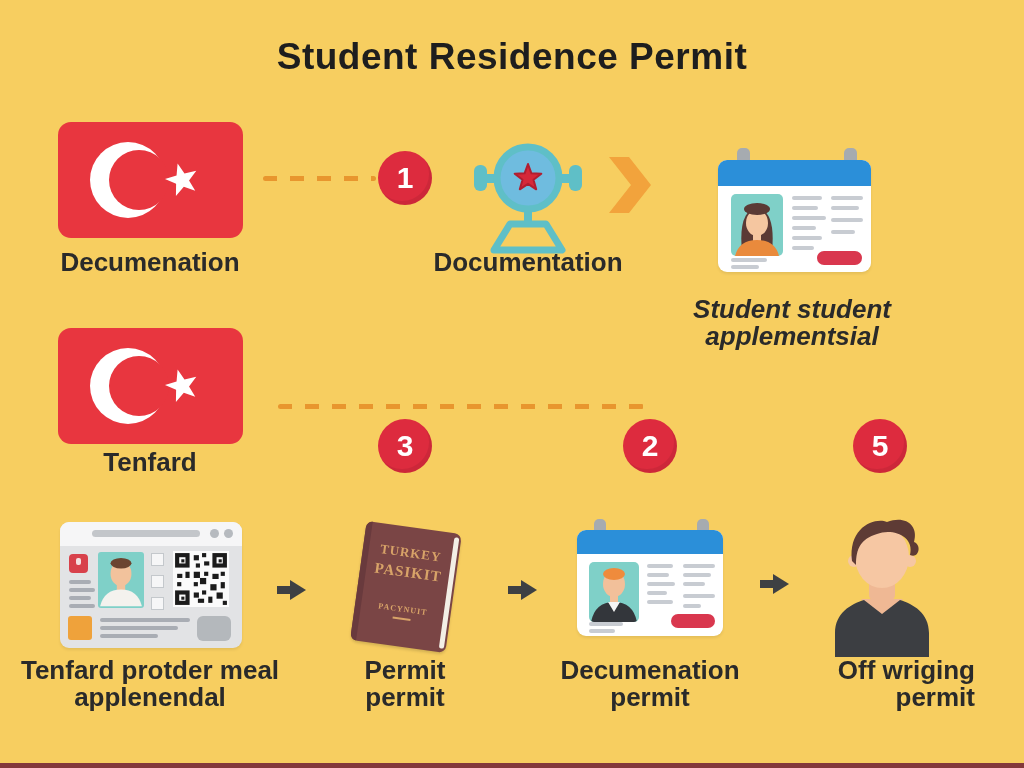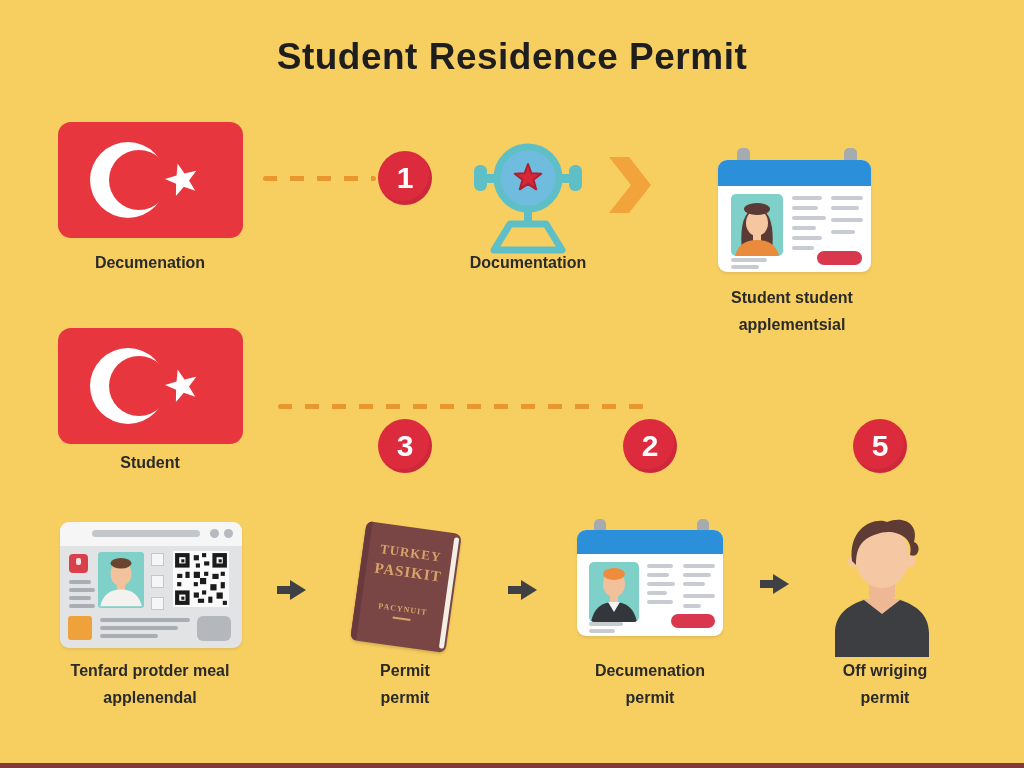--- a/index.html
+++ b/index.html
@@ -6,21 +6,21 @@
   body { background:#888; font-family:"Liberation Sans", sans-serif; }
   .stage {
     position:relative; width:1024px; height:768px;
     background:#F7CE60; overflow:hidden; margin:0 auto;
   }
   .title {
     position:absolute; top:36px; left:0; width:1024px; text-align:center;
     font-size:37px; font-weight:800; color:#1E1E1E; letter-spacing:.5px;
   }
   .caption {
-    position:absolute; text-align:center; font-size:16px; font-weight:600;
+    position:absolute; text-align:center; font-size:26px; font-weight:600;
     color:#2A2A2A; line-height:27px;
   }
   
   .flag { position:absolute; width:185px; height:116px; }
   .flag svg { width:100%; height:100%; display:block; }
   
   .dash {
     position:absolute; height:5px; border-radius:3px;
     background:repeating-linear-gradient(90deg,#E8962E 0 14px,transparent 14px 27px);
   }
@@ -135,34 +135,34 @@
     <div class="gline" style="left:74px; top:76px; width:30px;"></div>
     <div class="gline" style="left:74px; top:86px; width:22px;"></div>
     <div class="gline" style="left:113px; top:36px; width:32px;"></div>
     <div class="gline" style="left:113px; top:46px; width:28px;"></div>
     <div class="gline" style="left:113px; top:58px; width:32px;"></div>
     <div class="gline" style="left:113px; top:70px; width:24px;"></div>
     <div class="gline" style="left:13px; top:98px; width:36px;"></div>
     <div class="gline" style="left:13px; top:105px; width:28px;"></div>
     <div class="pill" style="right:9px; bottom:7px; width:45px; height:14px;"></div>
   </div>
-  <div class="caption" style="left:682px; top:284px; width:220px;">
+  <div class="caption" style="left:682px; top:296px; width:220px;font-style:italic;">
     <div>Student student</div>
     <div>applementsial</div>
   </div>
 
   <div class="flag" style="left:58px; top:328px;">
     <svg viewBox="0 0 185 116">
       <rect x="0" y="0" width="185" height="116" rx="13" fill="#E8363F"></rect>
       <circle cx="70" cy="58" r="38" fill="#FFFFFF"></circle>
       <circle cx="81" cy="58" r="30" fill="#E8363F"></circle>
       <polygon transform="translate(124,58) rotate(-15)" fill="#FFFFFF" points="0,-17 4.1,-5.7 16.2,-5.3 6.7,2.2 10,13.8 0,7 -10,13.8 -6.7,2.2 -16.2,-5.3 -4.1,-5.7"></polygon>
     </svg>
   </div>
-  <div class="caption" style="left:40px; top:449px; width:220px;">Student</div>
+  <div class="caption" style="left:40px; top:449px; width:220px;">Tenfard</div>
 
   <div class="dash" style="left:278px; top:404px; width:366px;"></div>
 
   <div class="badge" style="left:378px; top:419px;">
     <span>3</span>
   </div>
   <div class="badge" style="left:623px; top:419px;">
     <span>2</span>
   </div>
   <div class="badge" style="left:853px; top:419px;">
@@ -315,19 +315,19 @@
     <svg viewBox="0 0 110 142">
       <rect x="42" y="60" width="26" height="26" rx="6" fill="#EFB894"></rect>
       <circle cx="27" cy="46" r="6" fill="#F6C7A3"></circle>
       <circle cx="83" cy="46" r="6" fill="#F6C7A3"></circle>
       <ellipse cx="55" cy="42" rx="27" ry="31" fill="#F6C7A3"></ellipse>
       <path d="M25,46 C21,12 48,2 60,7 C78,0 92,10 87,27 C95,30 92,44 83,40 C88,20 64,13 50,19 C34,24 29,33 29,50 Z" fill="#5E3B35"></path>
       <polygon points="34,84 76,84 55,102" fill="#EFB894"></polygon>
       <path d="M8,142 L8,118 C8,98 24,89 37,85 L55,99 L73,85 C86,89 102,98 102,118 L102,142 Z" fill="#3C3E42"></path>
     </svg>
   </div>
-  <div class="caption" style="left:795px; top:657px; width:180px;">
+  <div class="caption" style="left:795px; top:657px; width:180px;text-align:right;">
     <div>Off wriging</div>
     <div>permit</div>
   </div>
 
   <div class="bottombar"></div>
 </div>
 
 </body></html>

